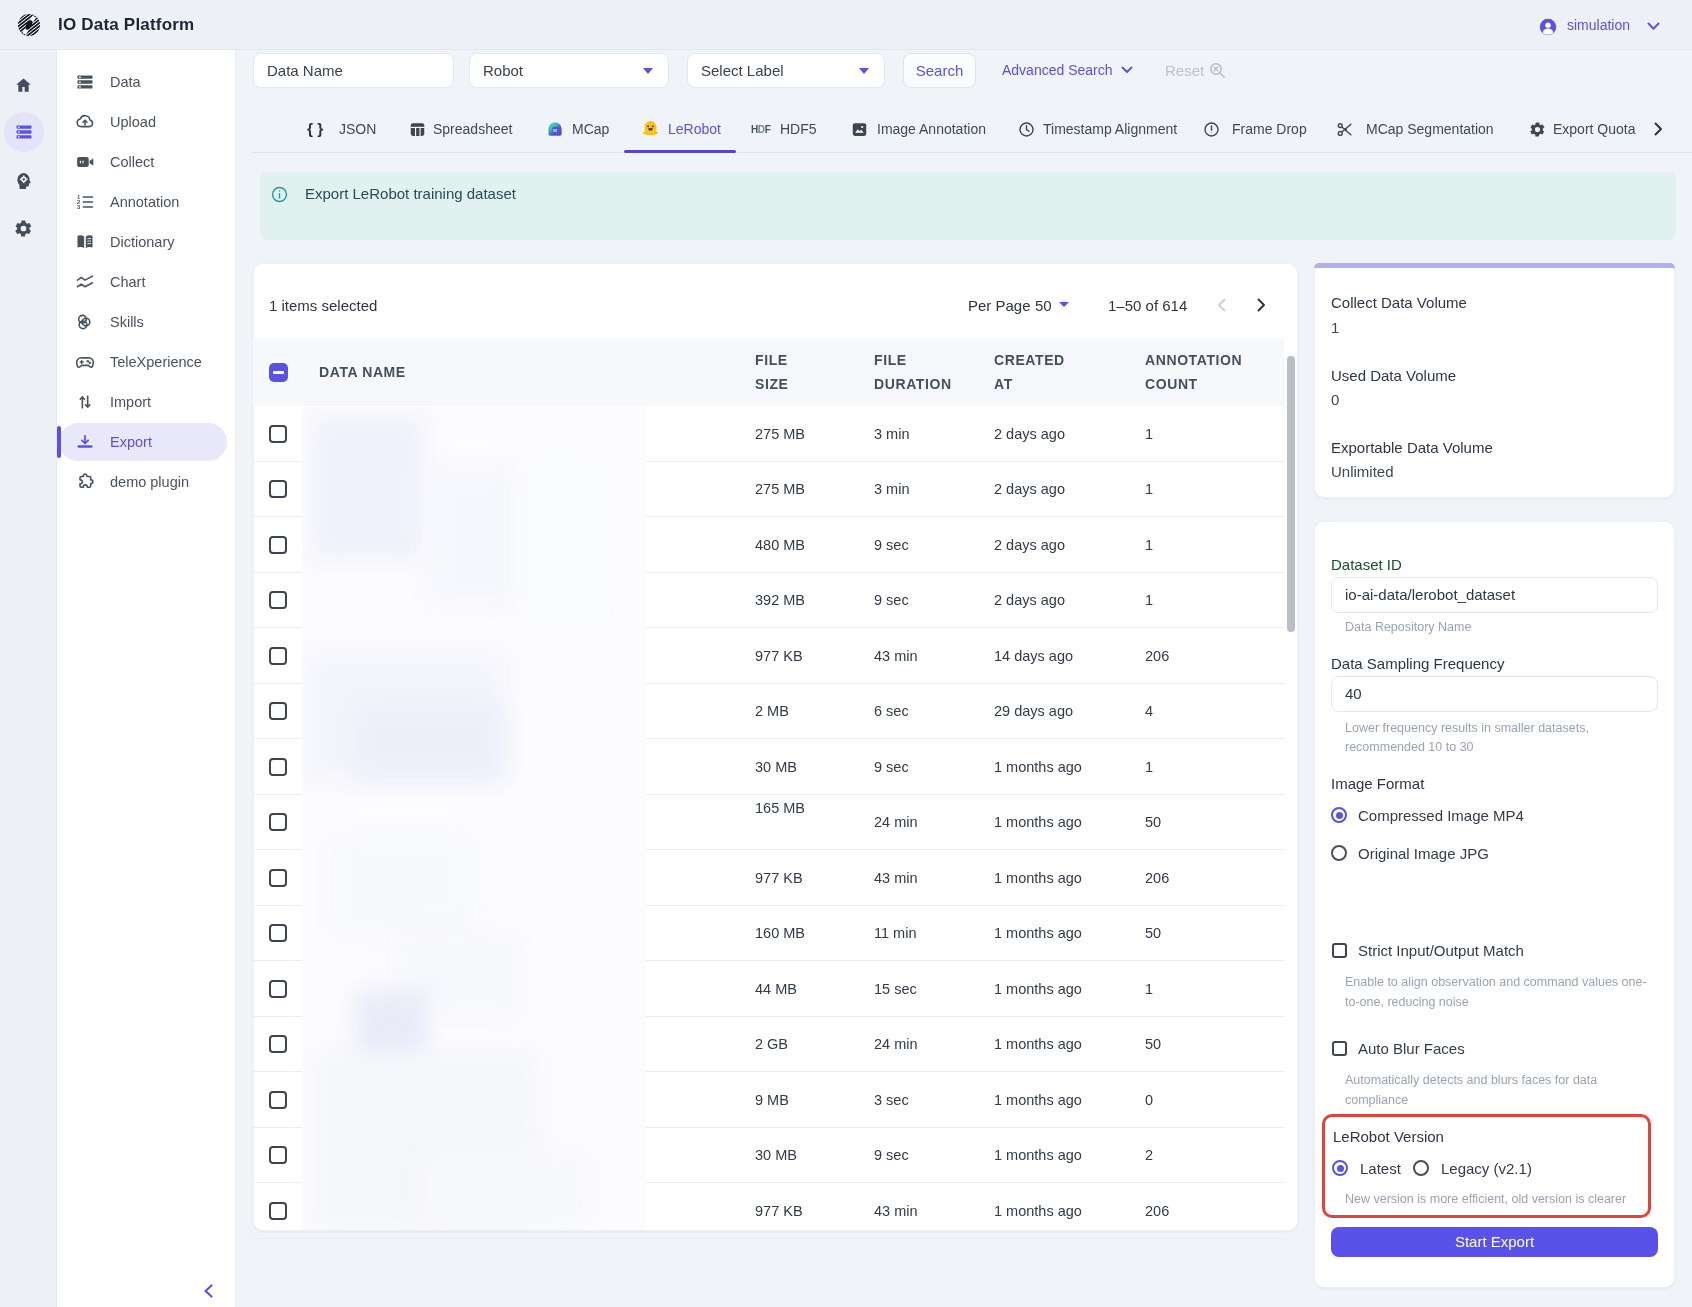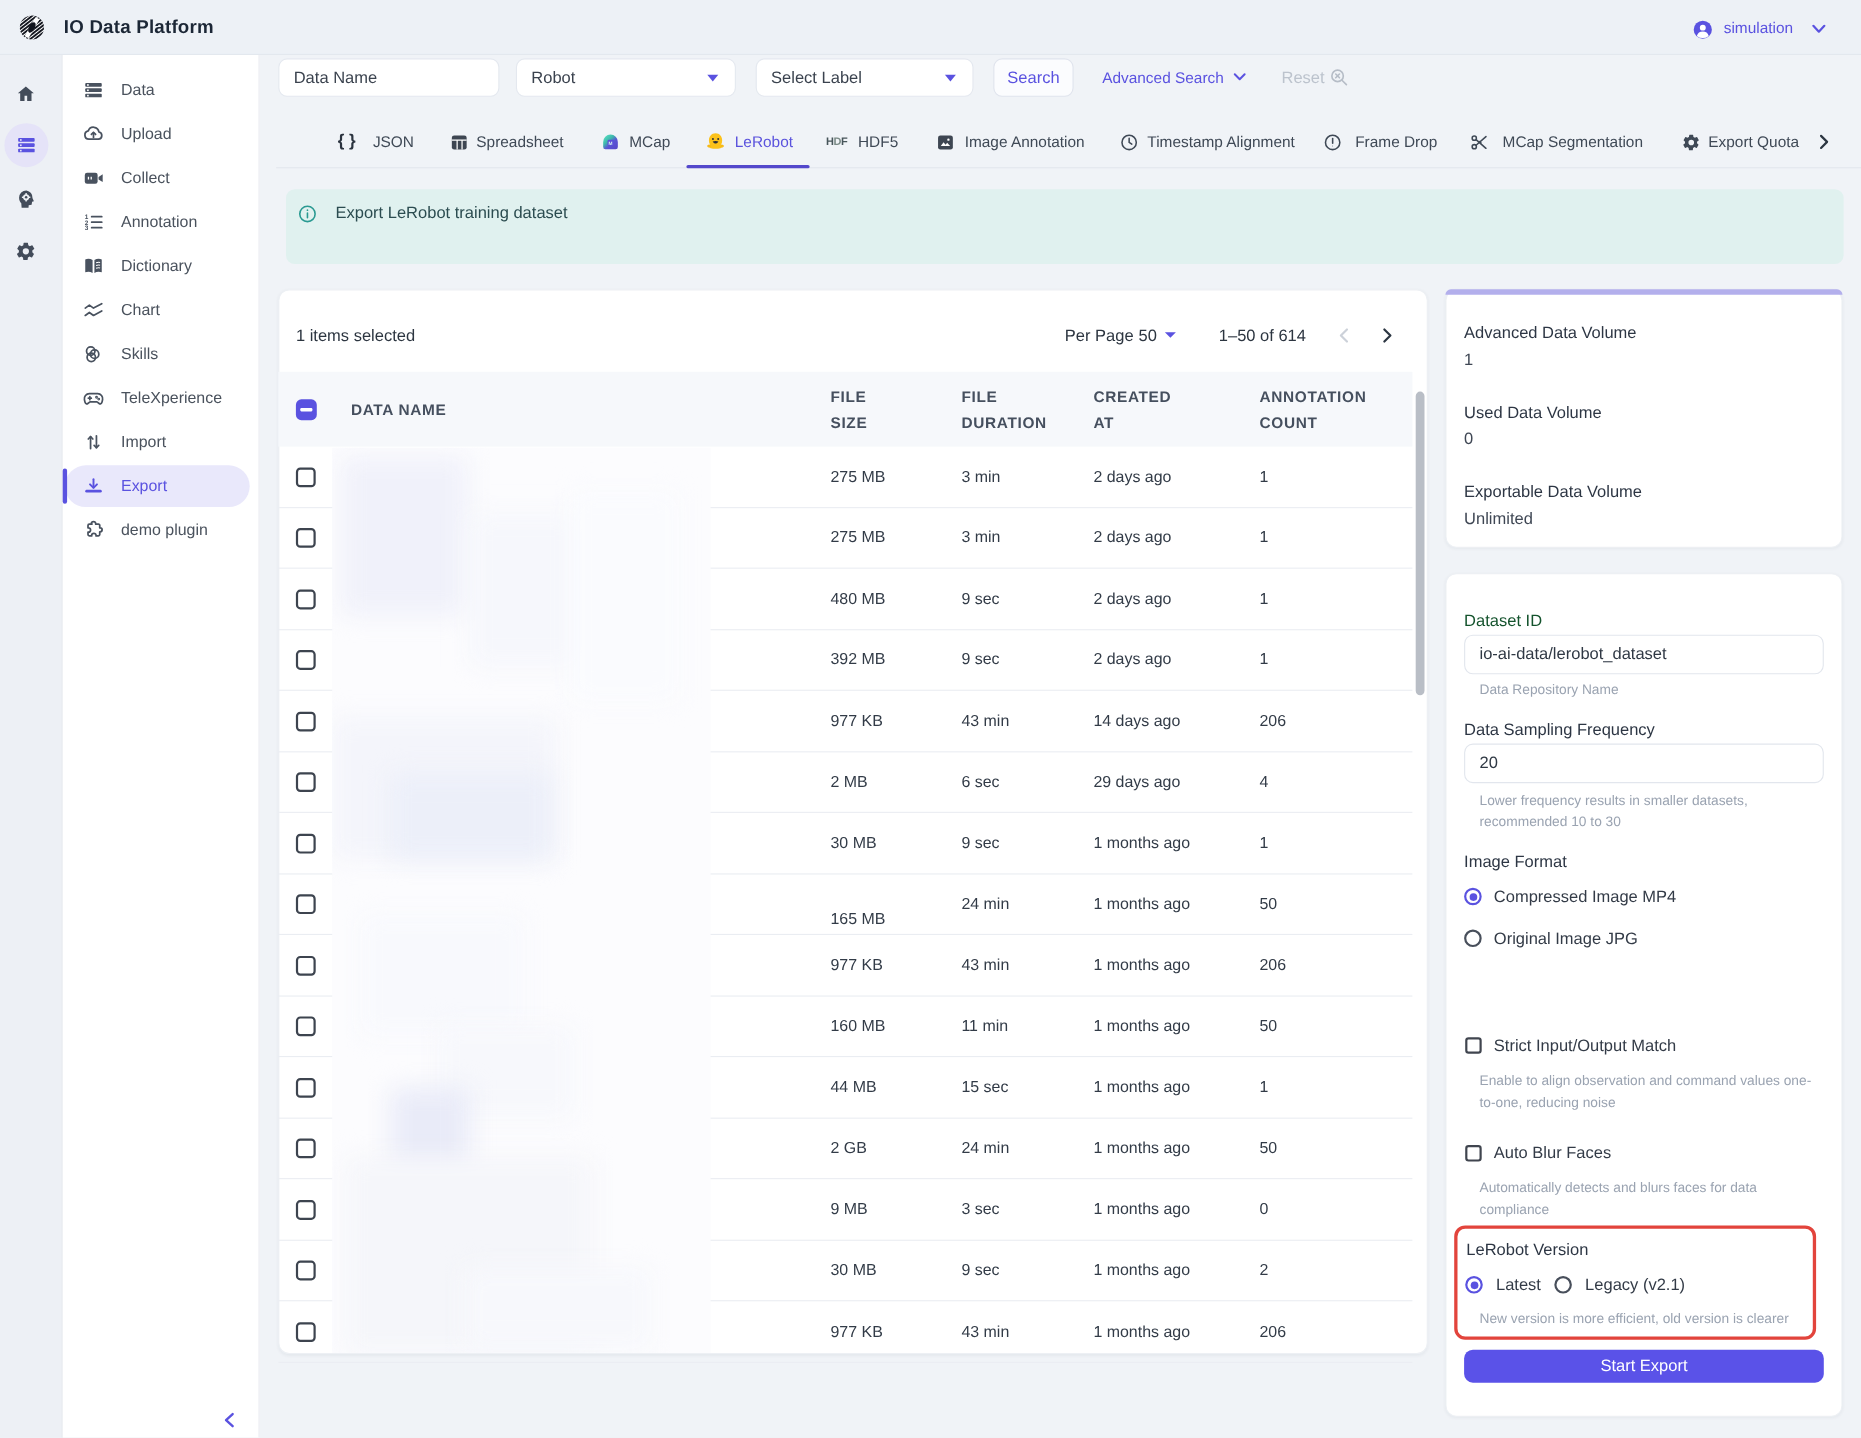--- a/index.html
+++ b/index.html
@@ -325,21 +325,21 @@
 <div class="a txt" style="left:994px;top:702.25px;height:18px;line-height:18px;font-size:14.5px;color:#323b47;font-weight:400;z-index:3">29 days ago</div>
 <div class="a txt" style="left:1145px;top:702.25px;height:18px;line-height:18px;font-size:14.5px;color:#323b47;font-weight:400;z-index:3">4</div>
 <div class="a" style="left:253px;top:793.5px;width:1031px;height:1px;background:#eaedf2;z-index:3"></div>
 <div class="a" style="left:269px;top:757.75px;width:18px;height:18px;border:2px solid #3d444f;border-radius:4px;z-index:3"></div>
 <div class="a txt" style="left:755px;top:757.75px;height:18px;line-height:18px;font-size:14.5px;color:#323b47;font-weight:400;z-index:3">30 MB</div>
 <div class="a txt" style="left:874px;top:757.75px;height:18px;line-height:18px;font-size:14.5px;color:#323b47;font-weight:400;z-index:3">9 sec</div>
 <div class="a txt" style="left:994px;top:757.75px;height:18px;line-height:18px;font-size:14.5px;color:#323b47;font-weight:400;z-index:3">1 months ago</div>
 <div class="a txt" style="left:1145px;top:757.75px;height:18px;line-height:18px;font-size:14.5px;color:#323b47;font-weight:400;z-index:3">1</div>
 <div class="a" style="left:253px;top:849.0px;width:1031px;height:1px;background:#eaedf2;z-index:3"></div>
 <div class="a" style="left:269px;top:813.25px;width:18px;height:18px;border:2px solid #3d444f;border-radius:4px;z-index:3"></div>
-<div class="a txt" style="left:755px;top:827px;height:18px;line-height:18px;font-size:14.5px;color:#323b47;font-weight:400;z-index:3">165 MB</div>
+<div class="a txt" style="left:755px;top:799px;height:18px;line-height:18px;font-size:14.5px;color:#323b47;font-weight:400;z-index:3">165 MB</div>
 <div class="a txt" style="left:874px;top:813.25px;height:18px;line-height:18px;font-size:14.5px;color:#323b47;font-weight:400;z-index:3">24 min</div>
 <div class="a txt" style="left:994px;top:813.25px;height:18px;line-height:18px;font-size:14.5px;color:#323b47;font-weight:400;z-index:3">1 months ago</div>
 <div class="a txt" style="left:1145px;top:813.25px;height:18px;line-height:18px;font-size:14.5px;color:#323b47;font-weight:400;z-index:3">50</div>
 <div class="a" style="left:253px;top:904.5px;width:1031px;height:1px;background:#eaedf2;z-index:3"></div>
 <div class="a" style="left:269px;top:868.75px;width:18px;height:18px;border:2px solid #3d444f;border-radius:4px;z-index:3"></div>
 <div class="a txt" style="left:755px;top:868.75px;height:18px;line-height:18px;font-size:14.5px;color:#323b47;font-weight:400;z-index:3">977 KB</div>
 <div class="a txt" style="left:874px;top:868.75px;height:18px;line-height:18px;font-size:14.5px;color:#323b47;font-weight:400;z-index:3">43 min</div>
 <div class="a txt" style="left:994px;top:868.75px;height:18px;line-height:18px;font-size:14.5px;color:#323b47;font-weight:400;z-index:3">1 months ago</div>
 <div class="a txt" style="left:1145px;top:868.75px;height:18px;line-height:18px;font-size:14.5px;color:#323b47;font-weight:400;z-index:3">206</div>
 <div class="a" style="left:253px;top:960.0px;width:1031px;height:1px;background:#eaedf2;z-index:3"></div>
@@ -385,34 +385,34 @@
 <div style="position:absolute;left:0px;top:245px;width:205px;height:130px;background:#f4f5fb;filter:blur(11px)"></div>
 <div style="position:absolute;left:52px;top:296px;width:148px;height:78px;background:#ecEFF9;filter:blur(11px)"></div>
 <div style="position:absolute;left:25px;top:425px;width:150px;height:110px;background:#f8f9fd;filter:blur(11px)"></div>
 <div style="position:absolute;left:95px;top:525px;width:125px;height:85px;background:#f7f8fc;filter:blur(11px)"></div>
 <div style="position:absolute;left:53px;top:582px;width:72px;height:76px;background:#e9ebf8;filter:blur(11px)"></div>
 <div style="position:absolute;left:12px;top:645px;width:225px;height:180px;background:#f5f6fa;filter:blur(11px)"></div>
 <div style="position:absolute;left:120px;top:745px;width:170px;height:75px;background:#f7f8fc;filter:blur(11px)"></div>
 </div>
 <div class="a" style="left:1314px;top:263px;width:361px;height:235px;background:#fff;border-radius:10px;border:1px solid #edf0f4;box-shadow:0 1px 3px rgba(20,30,50,.05);z-index:2"></div>
 <div class="a" style="left:1314px;top:263px;width:361px;height:5px;background:#b3afec;border-radius:10px 10px 0 0;z-index:3"></div>
-<div class="a txt" style="left:1331px;top:294px;height:17px;line-height:17px;font-size:15px;color:#2d3644;font-weight:400;z-index:3">Advanced Data Volume</div>
+<div class="a txt" style="left:1331px;top:294px;height:17px;line-height:17px;font-size:15px;color:#2d3644;font-weight:400;z-index:3">Collect Data Volume</div>
 <div class="a txt" style="left:1331px;top:319px;height:17px;line-height:17px;font-size:15px;color:#3f4754;font-weight:400;z-index:3">1</div>
 <div class="a txt" style="left:1331px;top:367px;height:17px;line-height:17px;font-size:15px;color:#2d3644;font-weight:400;z-index:3">Used Data Volume</div>
 <div class="a txt" style="left:1331px;top:391px;height:17px;line-height:17px;font-size:15px;color:#3f4754;font-weight:400;z-index:3">0</div>
 <div class="a txt" style="left:1331px;top:439px;height:17px;line-height:17px;font-size:15px;color:#2d3644;font-weight:400;z-index:3">Exportable Data Volume</div>
 <div class="a txt" style="left:1331px;top:463px;height:17px;line-height:17px;font-size:15px;color:#3f4754;font-weight:400;z-index:3">Unlimited</div>
 <div class="a" style="left:1314px;top:521px;width:361px;height:767px;background:#fff;border-radius:10px;border:1px solid #edf0f4;box-shadow:0 1px 3px rgba(20,30,50,.05);z-index:2"></div>
 <div class="a txt" style="left:1331px;top:556px;height:17px;line-height:17px;font-size:15px;color:#14532d;font-weight:400;z-index:3">Dataset ID</div>
 <div class="a" style="left:1331px;top:577px;width:327px;height:36px;border:1px solid #e2e6ed;border-radius:8px;z-index:3"></div>
 <div class="a txt" style="left:1345px;top:578px;height:34px;line-height:34px;font-size:15px;color:#2f3844;font-weight:400;z-index:4">io-ai-data/lerobot_dataset</div>
 <div class="a txt" style="left:1345px;top:620px;height:15px;line-height:15px;font-size:12.5px;color:#9aa3b1;font-weight:400;z-index:3">Data Repository Name</div>
 <div class="a txt" style="left:1331px;top:655px;height:17px;line-height:17px;font-size:15px;color:#2d3644;font-weight:400;z-index:3">Data Sampling Frequency</div>
 <div class="a" style="left:1331px;top:676px;width:327px;height:36px;border:1px solid #e2e6ed;border-radius:8px;z-index:3"></div>
-<div class="a txt" style="left:1345px;top:677px;height:34px;line-height:34px;font-size:15px;color:#2f3844;font-weight:400;z-index:4">20</div>
+<div class="a txt" style="left:1345px;top:677px;height:34px;line-height:34px;font-size:15px;color:#2f3844;font-weight:400;z-index:4">40</div>
 <div class="a" style="left:1345px;top:719px;line-height:18.5px;font-size:12.5px;color:#9aa3b1;z-index:3">Lower frequency results in smaller datasets,<br>recommended 10 to 30</div>
 <div class="a txt" style="left:1331px;top:775px;height:17px;line-height:17px;font-size:15px;color:#2d3644;font-weight:400;z-index:3">Image Format</div>
 <div class="a" style="left:1331px;top:807px;width:16px;height:16px;border:2px solid #5a52e0;border-radius:50%;z-index:3">
       <div style="position:absolute;left:2.5px;top:2.5px;width:7px;height:7px;border-radius:50%;background:#5a52e0"></div>
     </div>
 <div class="a txt" style="left:1358px;top:807px;height:17px;line-height:17px;font-size:15px;color:#333b47;font-weight:400;z-index:3">Compressed Image MP4</div>
 <div class="a" style="left:1331px;top:845px;width:16px;height:16px;border:2px solid #484f5b;border-radius:50%;z-index:3"></div>
 <div class="a txt" style="left:1358px;top:845px;height:17px;line-height:17px;font-size:15px;color:#333b47;font-weight:400;z-index:3">Original Image JPG</div>
 <div class="a" style="left:1332px;top:943px;width:15px;height:15px;border:2px solid #40454f;border-radius:3px;z-index:3"></div>
 <div class="a txt" style="left:1358px;top:942px;height:17px;line-height:17px;font-size:15px;color:#333b47;font-weight:400;z-index:3">Strict Input/Output Match</div>

